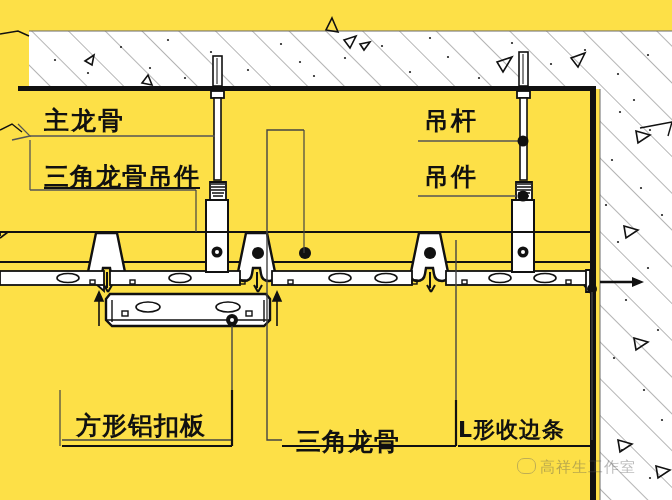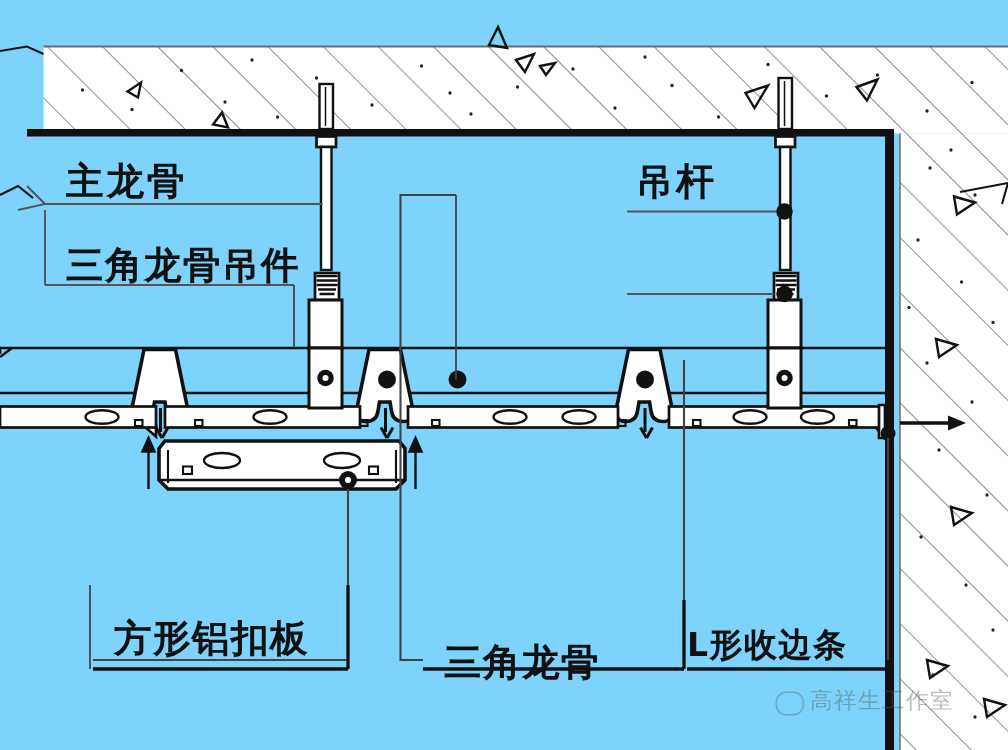--- a/index.html
+++ b/index.html
@@ -4,51 +4,51 @@
 <style>
   html, body {
     margin: 0;
     padding: 0;
     background: #ffffff;
   }
   #page {
     position: relative;
     width: 672px;
     height: 500px;
-    background: #7dd3fc;
+    background: #fde047;
     overflow: hidden;
     font-family: "DejaVu Sans", "Liberation Sans", sans-serif;
   }
   #drawing {
     position: absolute;
     left: 0;
     top: 0;
     width: 672px;
     height: 500px;
   }
   .anno-label {
     position: absolute;
     color: #111111;
     font-weight: 700;
     white-space: nowrap;
     font-family: "DejaVu Sans", "Liberation Sans", sans-serif;
   }
   .lbl-main-keel    { left: 44px;  top: 104px; font-size: 25px; letter-spacing: 2px; }
-  .lbl-tri-hanger   { left: 44px;  top: 160px; font-size: 25px; letter-spacing: 1px; }
+  .lbl-tri-hanger   { left: 44px;  top: 160px; font-size: 25px; letter-spacing: 1px; text-decoration: underline; }
   .lbl-rod          { left: 424px; top: 104px; font-size: 25px; letter-spacing: 2px; }
   .lbl-hanger-piece { left: 424px; top: 160px; font-size: 25px; letter-spacing: 2px; }
   .lbl-alu-panel    { left: 76px;  top: 409px; font-size: 25px; letter-spacing: 1px; }
   .lbl-tri-keel     { left: 296px; top: 415px; font-size: 25px; letter-spacing: 1px; margin-top: 10px; }
   .lbl-l-edge       { left: 458px; top: 415px; font-size: 22px; letter-spacing: 1px; }
   .watermark {
     position: absolute;
     left: 517px;
     top: 458px;
     display: flex;
-    align-items: flex-end;
+    align-items: flex-start;
     gap: 4px;
     opacity: 0.40;
     color: #555555;
     font-size: 15px;
     letter-spacing: 1px;
     font-family: "DejaVu Sans", "Liberation Sans", sans-serif;
   }
   .wm-badge {
     width: 17px;
     height: 14px;
@@ -342,20 +342,21 @@
 
     <path d="M 0 130 L 12 124 L 22 132" fill="none" stroke="#111111" stroke-width="1.4"></path>
   </svg>
 
   <div class="anno-label lbl-main-keel">主龙骨</div>
 
   <div class="anno-label lbl-tri-hanger">三角龙骨吊件</div>
 
   <div class="anno-label lbl-rod">吊杆</div>
 
+  <div class="anno-label lbl-hanger-piece">吊件</div>
 
   <div class="anno-label lbl-alu-panel">方形铝扣板</div>
 
   <div class="anno-label lbl-tri-keel">三角龙骨</div>
 
   <div class="anno-label lbl-l-edge">L形收边条</div>
 
   <div class="watermark">
     <span class="wm-badge"></span>
     <span>高祥生工作室</span>

